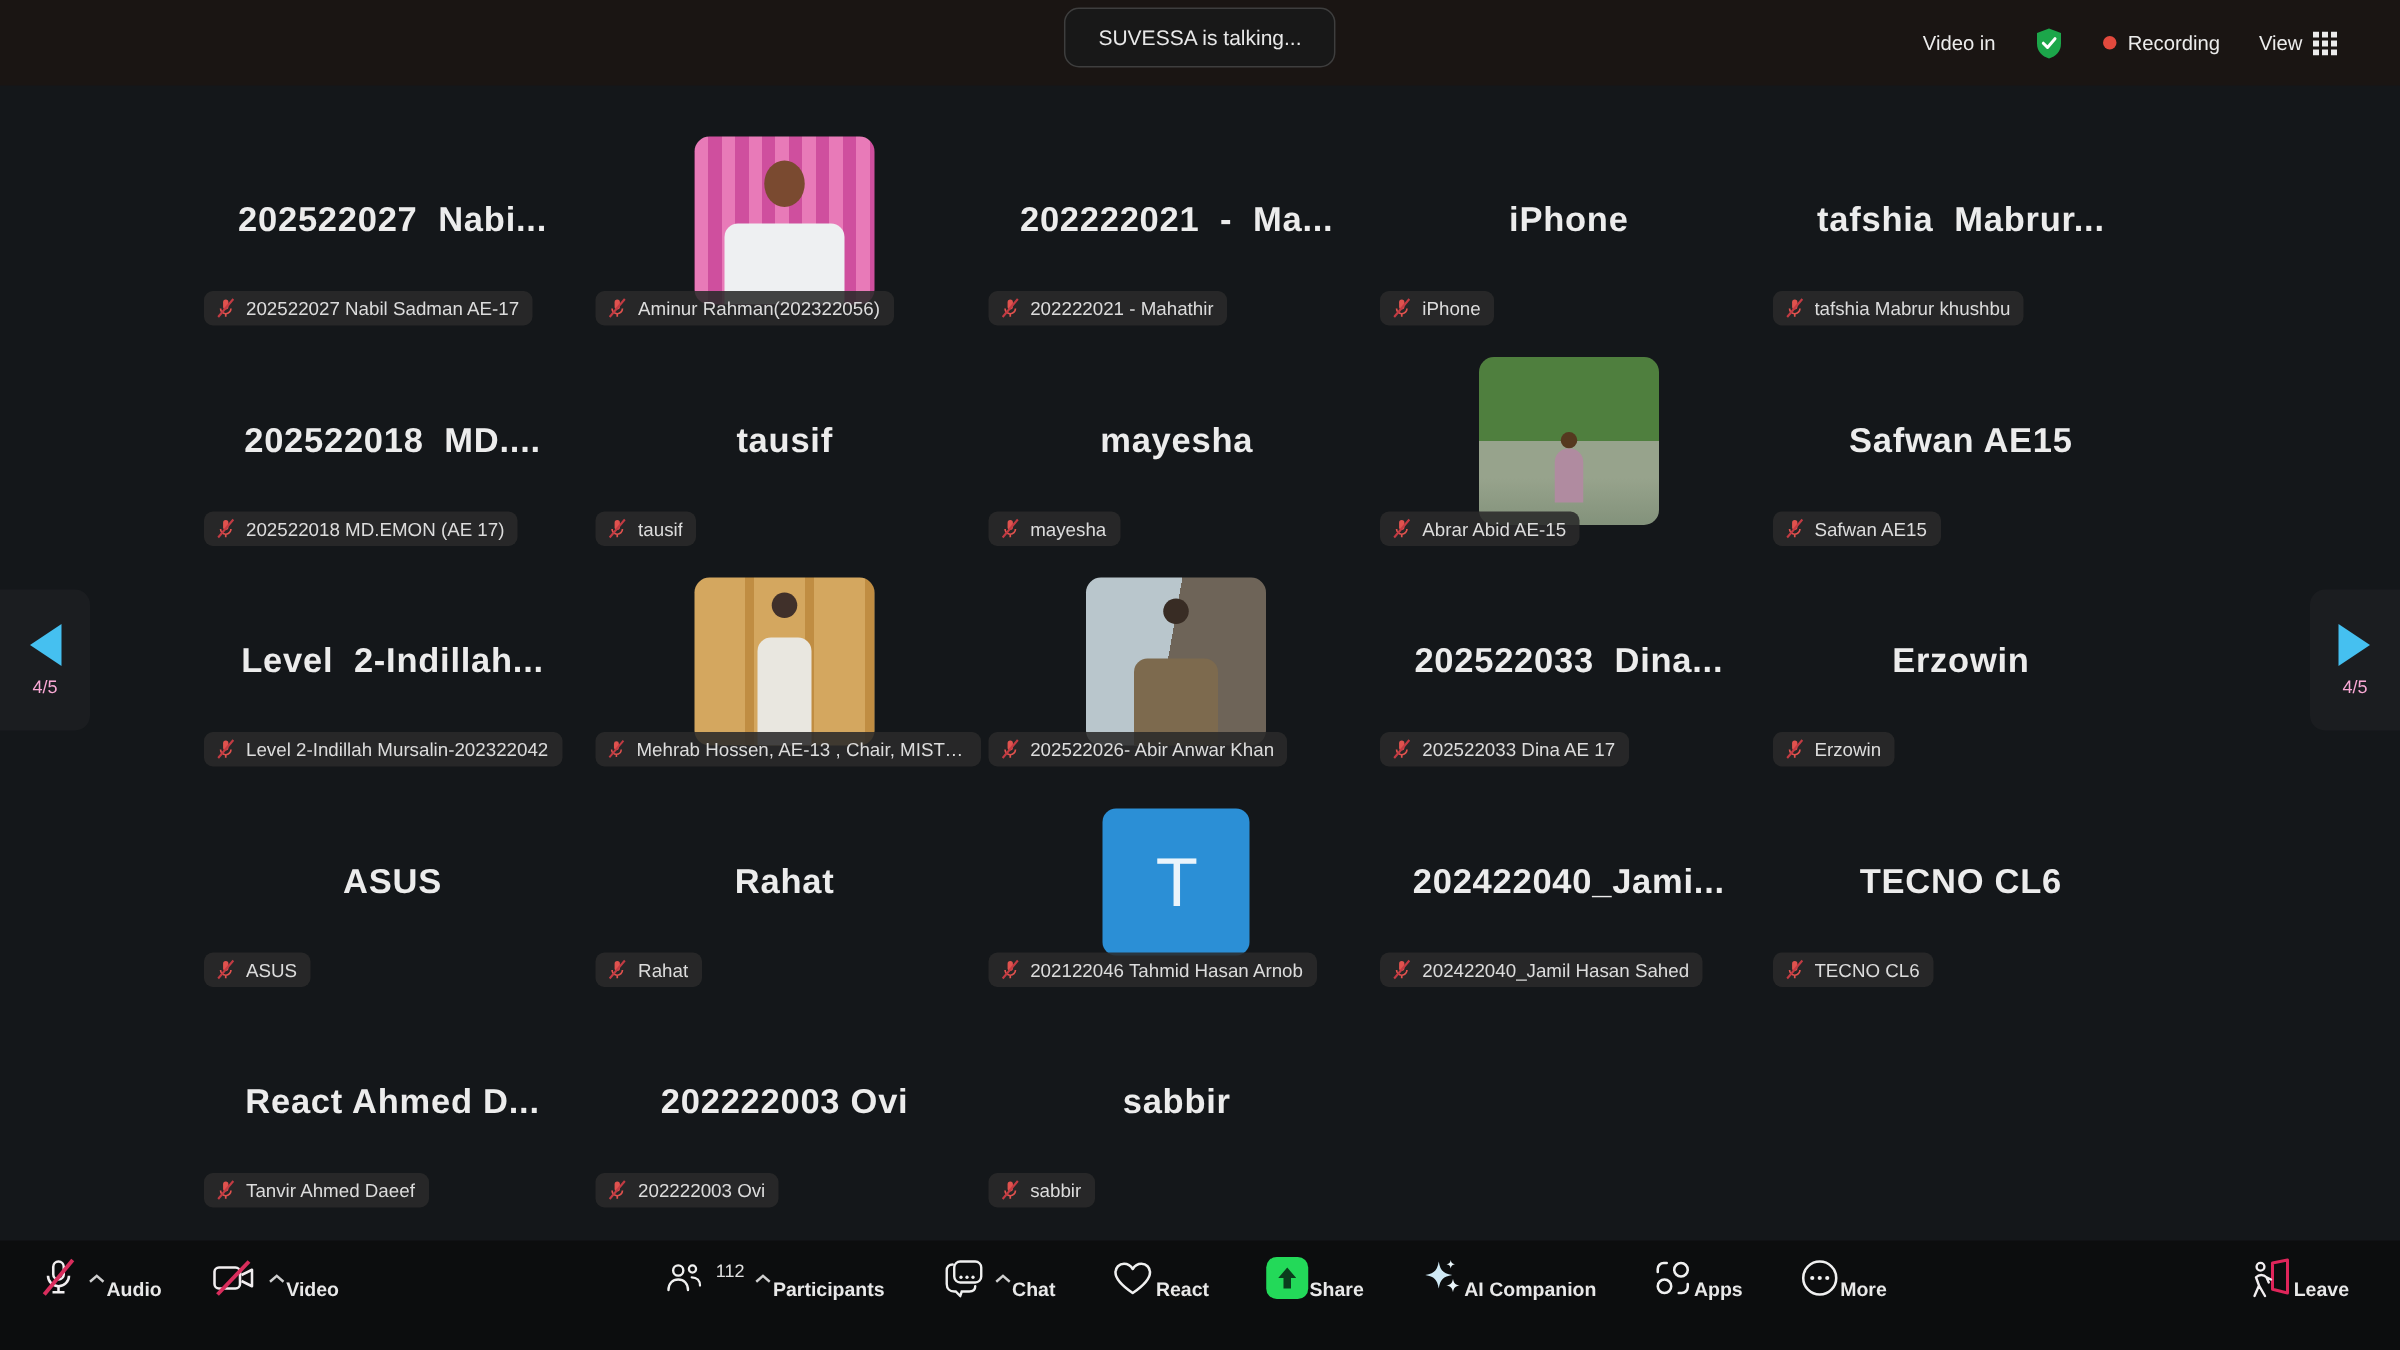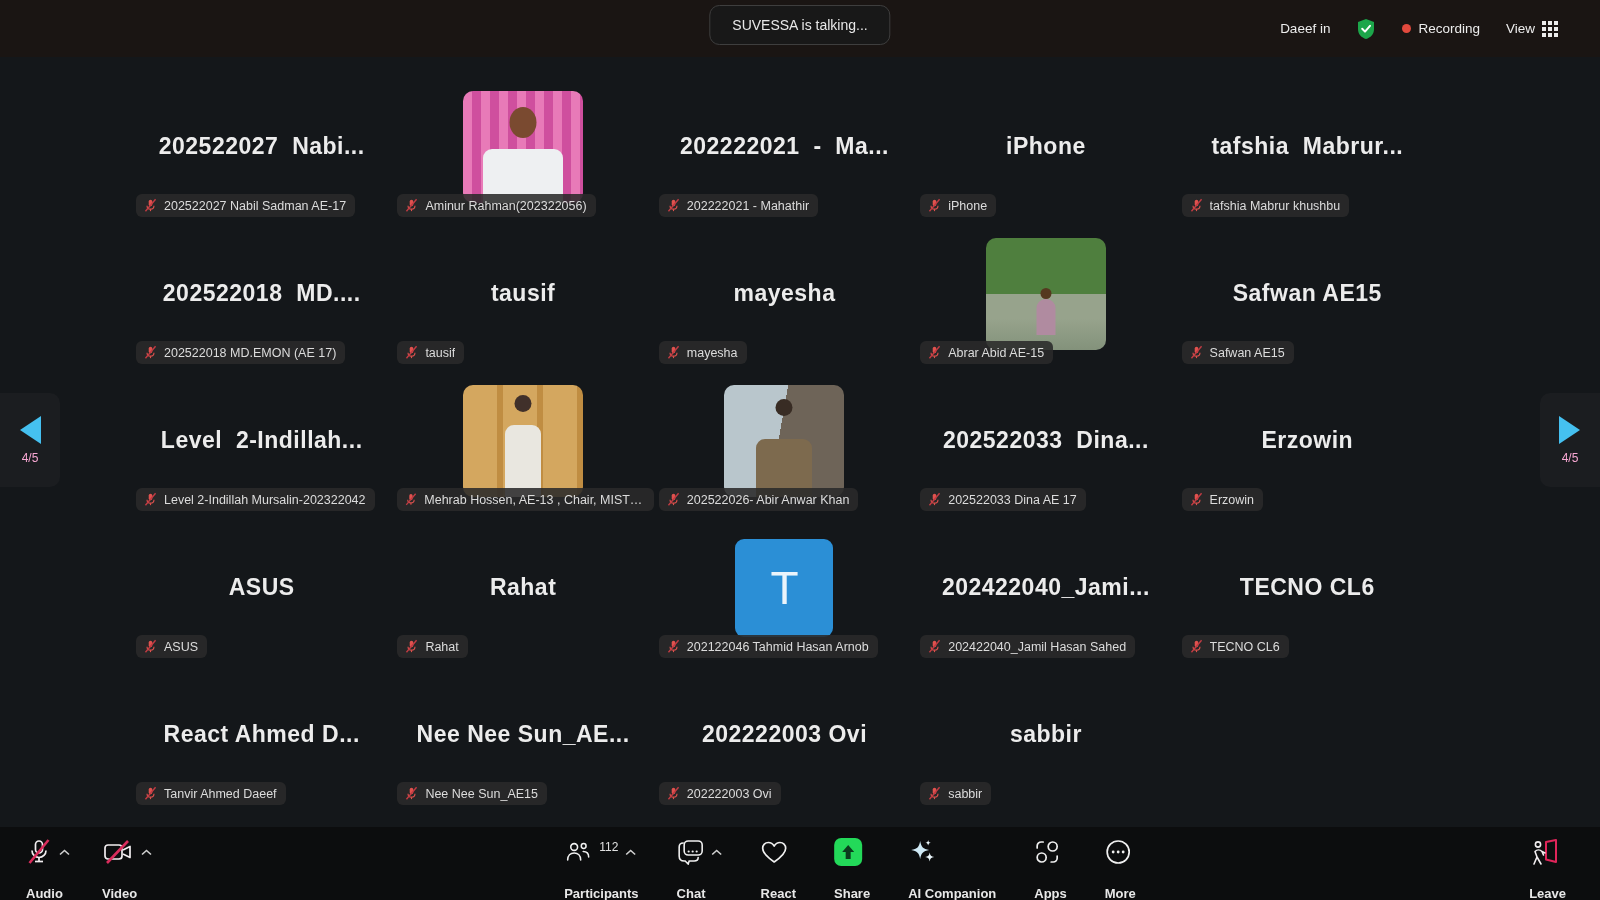--- a/index.html
+++ b/index.html
@@ -41,36 +41,36 @@
   .photo-abir .ph-head{width:17px;height:17px;top:14px;background:#382c24;}
   .photo-abir .ph-body{width:56px;height:58px;bottom:0;background:#7d6a4e;}
   
   .nav-panel{position:absolute;top:393px;width:60px;height:94px;background:#1b1d20;
     display:flex;flex-direction:column;align-items:center;justify-content:center;gap:6px;cursor:pointer;}
   .nav-left{left:0;border-radius:0 10px 10px 0;}
   .nav-right{right:0;border-radius:10px 0 0 10px;}
   .nav-count{color:#f9a8d4;font-size:12px;}
   
   .toolbar{position:absolute;left:0;bottom:0;width:1600px;height:73px;background:#0c0d0e;}
-  .tb-item{display:flex;flex-direction:column;align-items:flex-start;gap:19px;cursor:pointer;}
+  .tb-item{display:flex;flex-direction:row;align-items:flex-end;gap:1px;cursor:pointer;}
   .icon-row{height:30px;display:flex;align-items:center;gap:7px;}
   .tb-label{color:#e8e8e8;font-size:13px;white-space:nowrap;font-weight:bold;}
   .left-group{position:absolute;left:26px;top:10px;display:flex;gap:32px;}
   .center-group{position:absolute;left:850px;top:10px;transform:translateX(-50%);display:flex;gap:38px;align-items:flex-start;}
   .leave-item{position:absolute;right:34px;top:10px;}
   .pcount{color:#e0e0e0;font-size:12px;margin-top:-10px;}
   .share-box{width:28px;height:28px;border-radius:7px;background:#23d959;display:flex;align-items:center;justify-content:center;}
 </style>
 </head>
 <body>
 
 <div class="topbar">
   <div class="banner">SUVESSA is talking...</div>
   <div class="topbar-right">
-    <span class="tb-text">Daeef in</span>
+    <span class="tb-text">Video in</span>
     <span style="display:flex;">
       <svg width="20" height="22" viewBox="0 0 20 22">
           <path d="M10 1 L18 4 V11 C18 16.5 14.5 19.6 10 21 C5.5 19.6 2 16.5 2 11 V4 Z" fill="#1ca64a"></path>
           <path d="M6.2 10.8 L9 13.6 L14 7.8" stroke="#fff" stroke-width="2" fill="none" stroke-linecap="round" stroke-linejoin="round"></path>
         </svg>
     </span>
     <span class="rec-wrap">
       <span class="rec-dot"></span>
       <span class="tb-text">Recording</span>
     </span>
@@ -395,34 +395,20 @@
           <rect x="6.1" y="1.8" width="3.8" height="7" rx="1.9" fill="#e0524e"></rect>
           <path d="M4.3 8.2a3.7 3.7 0 0 0 7.4 0" fill="none" stroke="#e0524e" stroke-width="1.2"></path>
           <line x1="8" y1="12" x2="8" y2="14" stroke="#e0524e" stroke-width="1.2"></line>
           <line x1="2.6" y1="14.2" x2="13.4" y2="1.4" stroke="#c23b43" stroke-width="1.5"></line>
         </svg>
         <span class="pill-text">Tanvir Ahmed Daeef</span>
       </div>
     </div>
     <div class="tile">
       <div class="tile-center">
-        <div class="big-name">Nee Nee Sun_AE...</div>
-      </div>
-      <div class="name-pill">
-        <svg width="15" height="15" viewBox="0 0 16 16">
-          <rect x="6.1" y="1.8" width="3.8" height="7" rx="1.9" fill="#e0524e"></rect>
-          <path d="M4.3 8.2a3.7 3.7 0 0 0 7.4 0" fill="none" stroke="#e0524e" stroke-width="1.2"></path>
-          <line x1="8" y1="12" x2="8" y2="14" stroke="#e0524e" stroke-width="1.2"></line>
-          <line x1="2.6" y1="14.2" x2="13.4" y2="1.4" stroke="#c23b43" stroke-width="1.5"></line>
-        </svg>
-        <span class="pill-text">Nee Nee Sun_AE15</span>
-      </div>
-    </div>
-    <div class="tile">
-      <div class="tile-center">
         <div class="big-name">202222003 Ovi</div>
       </div>
       <div class="name-pill">
         <svg width="15" height="15" viewBox="0 0 16 16">
           <rect x="6.1" y="1.8" width="3.8" height="7" rx="1.9" fill="#e0524e"></rect>
           <path d="M4.3 8.2a3.7 3.7 0 0 0 7.4 0" fill="none" stroke="#e0524e" stroke-width="1.2"></path>
           <line x1="8" y1="12" x2="8" y2="14" stroke="#e0524e" stroke-width="1.2"></line>
           <line x1="2.6" y1="14.2" x2="13.4" y2="1.4" stroke="#c23b43" stroke-width="1.5"></line>
         </svg>
         <span class="pill-text">202222003 Ovi</span>

